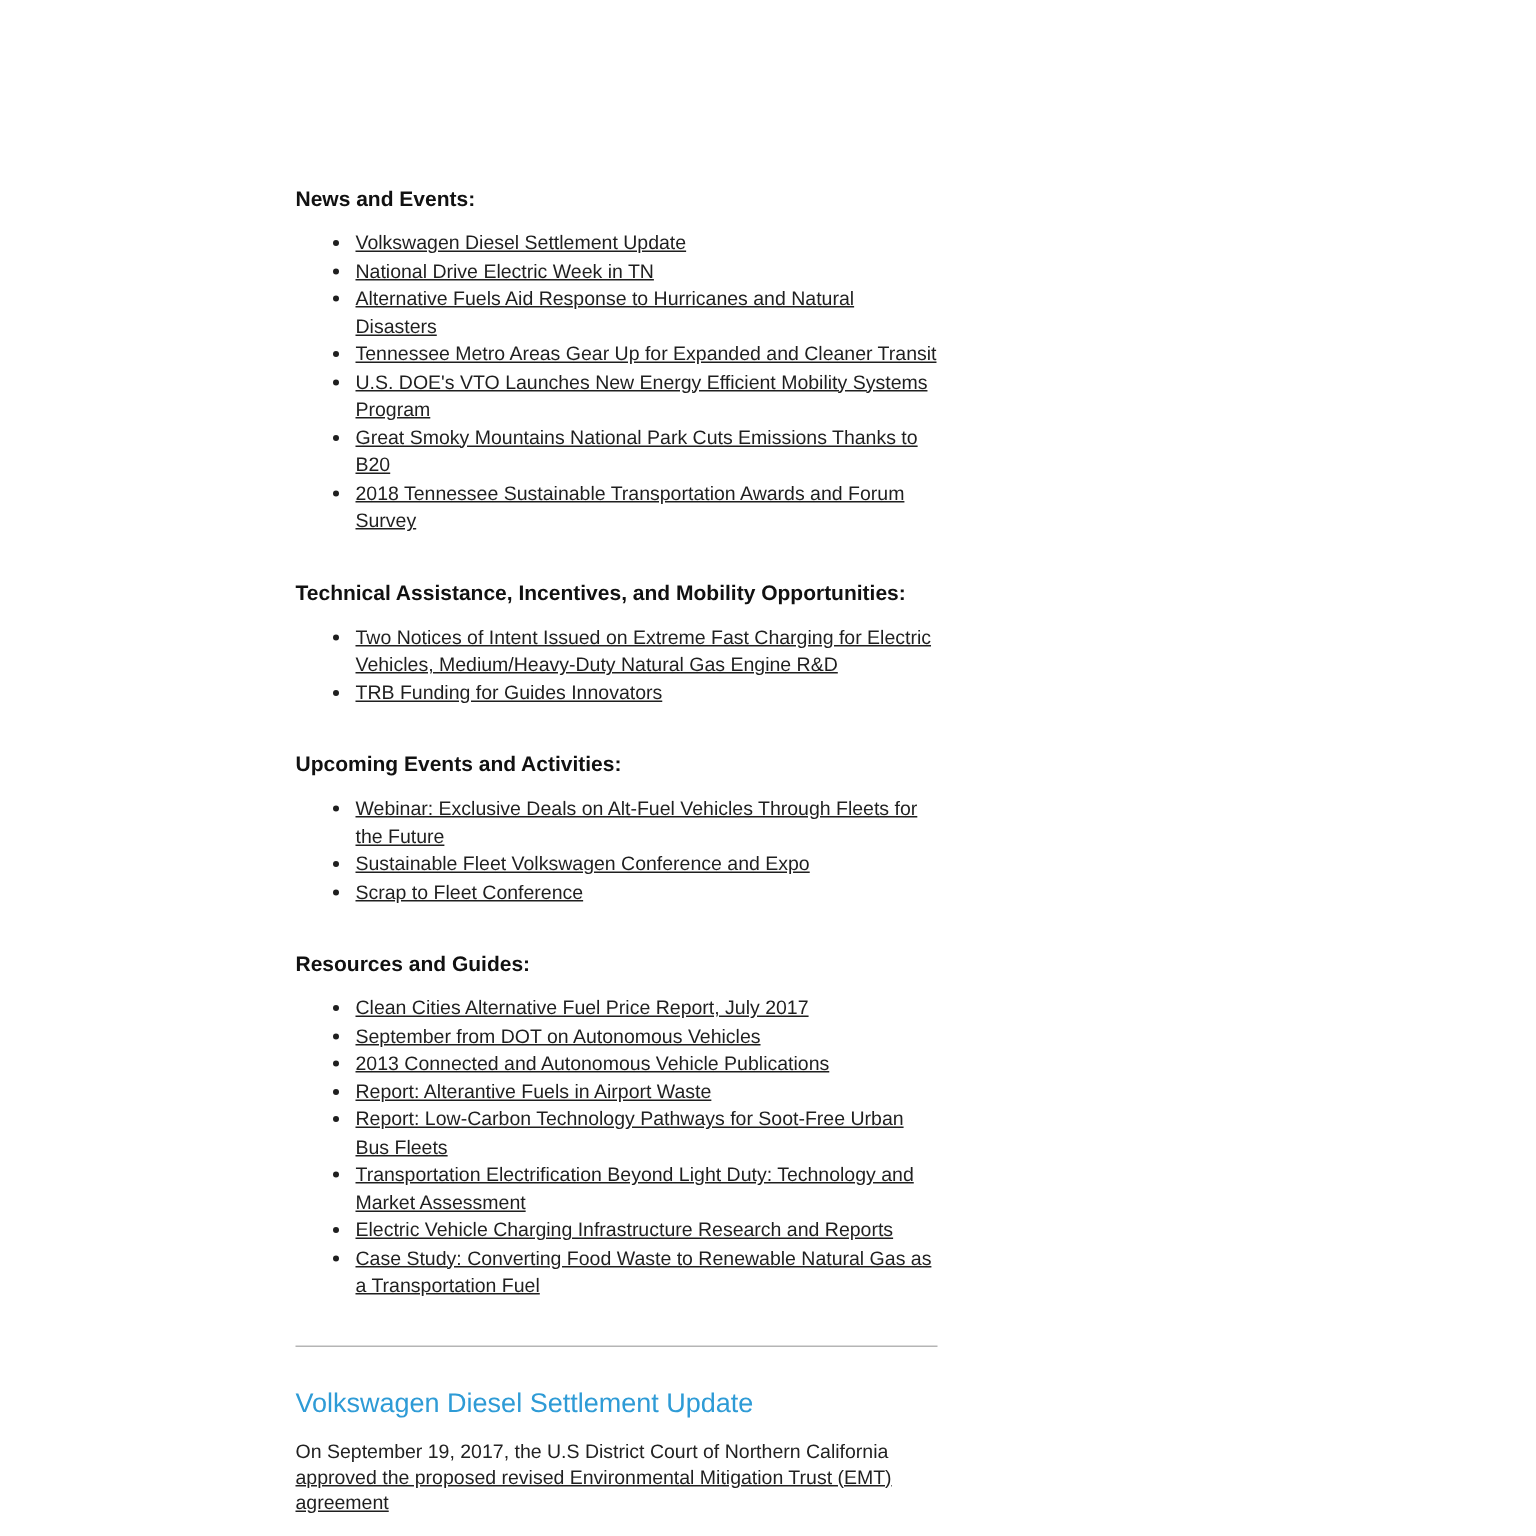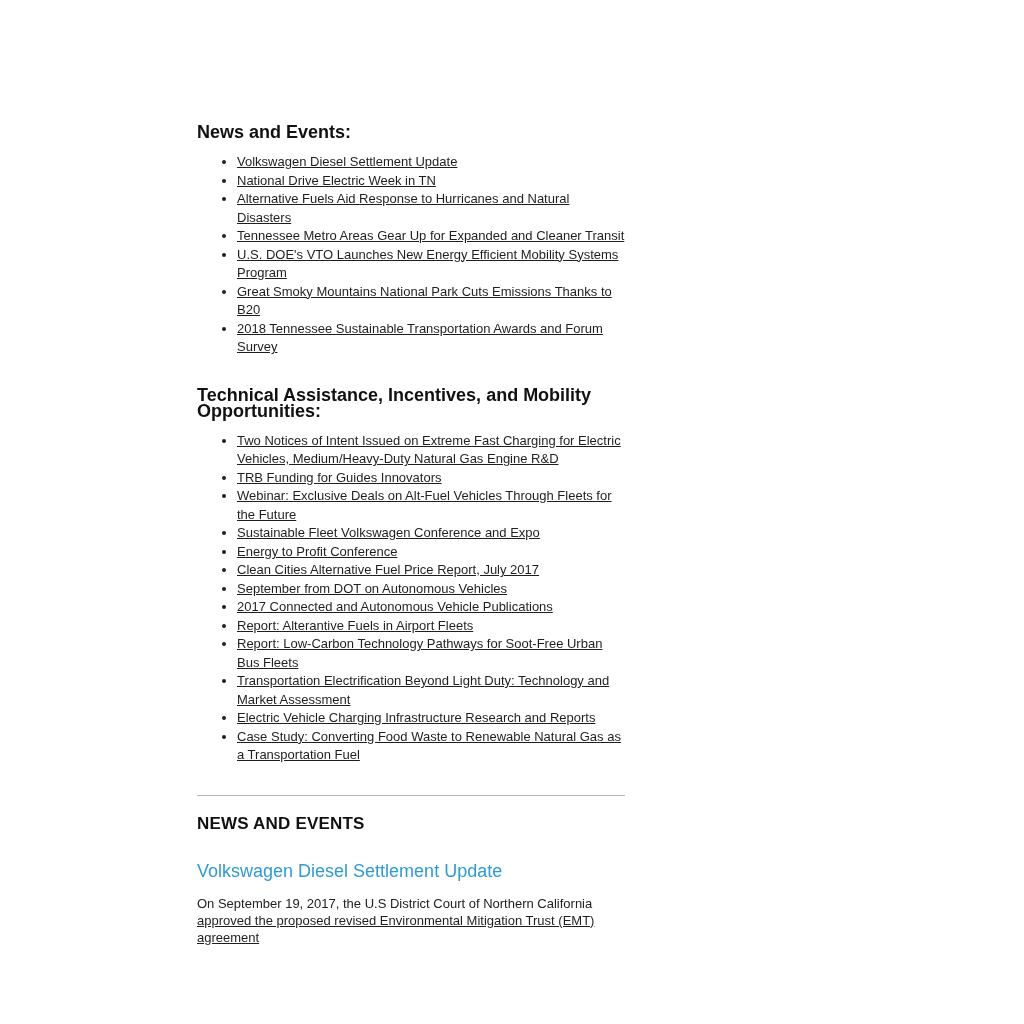--- a/index.html
+++ b/index.html
@@ -14,21 +14,21 @@
     background:#ffffff;
     font-family:"Liberation Sans", sans-serif;
     color:#1f1f1f;
   }
   .content{
     width:625px;
     margin:0;
     padding:124px 0 0 197px;
   }
   .toc-heading{
-    font-size:18px;
+    font-size:14px;
     font-weight:bold;
     color:#111;
     margin:30px 0 13px 0;
     line-height:16px;
   }
   .toc-heading:first-child{margin-top:0;}
   .toc-list{
     margin:0;
     padding:0 0 0 40px;
     list-style:disc;
@@ -87,37 +87,38 @@
         <li><a href="#" class="toc-link">Tennessee Metro Areas Gear Up for Expanded and Cleaner Transit</a></li>
         <li><a href="#" class="toc-link">U.S. DOE's VTO Launches New Energy Efficient Mobility Systems Program</a></li>
         <li><a href="#" class="toc-link">Great Smoky Mountains National Park Cuts Emissions Thanks to B20</a></li>
         <li><a href="#" class="toc-link">2018 Tennessee Sustainable Transportation Awards and Forum Survey</a></li>
       </ul>
       <h3 class="toc-heading">Technical Assistance, Incentives, and Mobility Opportunities:</h3>
       <ul class="toc-list">
         <li><a href="#" class="toc-link">Two Notices of Intent Issued on Extreme Fast Charging for Electric Vehicles, Medium/Heavy-Duty Natural Gas Engine R&amp;D</a></li>
         <li><a href="#" class="toc-link">TRB Funding for Guides Innovators</a></li>
       </ul>
+      <h3 class="toc-heading">Upcoming Events and Activities:</h3>
       <ul class="toc-list">
         <li><a href="#" class="toc-link">Webinar: Exclusive Deals on Alt-Fuel Vehicles Through Fleets for the Future</a></li>
         <li><a href="#" class="toc-link">Sustainable Fleet Volkswagen Conference and Expo</a></li>
-        <li><a href="#" class="toc-link">Energy to Profit Conference</a></li>
+        <li><a href="#" class="toc-link">Scrap to Fleet Conference</a></li>
       </ul>
+      <h3 class="toc-heading">Resources and Guides:</h3>
       <ul class="toc-list">
         <li><a href="#" class="toc-link">Clean Cities Alternative Fuel Price Report, July 2017</a></li>
         <li><a href="#" class="toc-link">September from DOT on Autonomous Vehicles</a></li>
-        <li><a href="#" class="toc-link">2017 Connected and Autonomous Vehicle Publications</a></li>
-        <li><a href="#" class="toc-link">Report:  Alterantive Fuels in Airport Fleets</a></li>
+        <li><a href="#" class="toc-link">2013 Connected and Autonomous Vehicle Publications</a></li>
+        <li><a href="#" class="toc-link">Report:  Alterantive Fuels in Airport Waste</a></li>
         <li><a href="#" class="toc-link">Report: Low-Carbon Technology Pathways for Soot-Free Urban Bus Fleets</a></li>
         <li><a href="#" class="toc-link">Transportation Electrification Beyond Light Duty: Technology and Market Assessment</a></li>
         <li><a href="#" class="toc-link">Electric Vehicle Charging Infrastructure Research and Reports</a></li>
         <li><a href="#" class="toc-link">Case Study: Converting Food Waste to Renewable Natural Gas as a Transportation Fuel</a></li>
       </ul>
     </div>
   <hr class="divider">
-  <h1 class="main-title">NEWS AND EVENTS</h1>
   <div id="articles">
       <section class="article">
         <h2 class="article-title">Volkswagen Diesel Settlement Update</h2>
         <p class="article-body"><span>On September 19, 2017, the U.S District Court of Northern California </span><a href="#" class="inline-link">approved the proposed revised Environmental Mitigation Trust (EMT) agreement</a></p>
       </section>
     </div>
 </div>
 
 </body></html>

